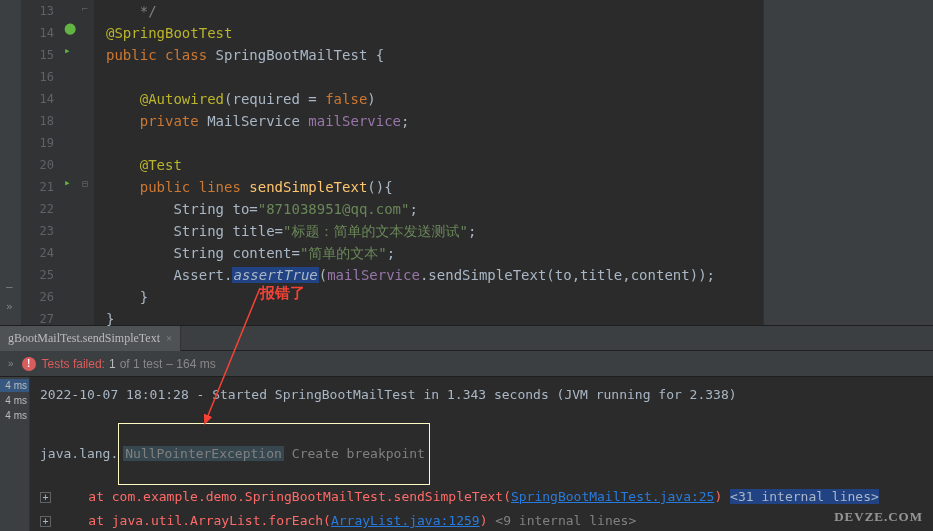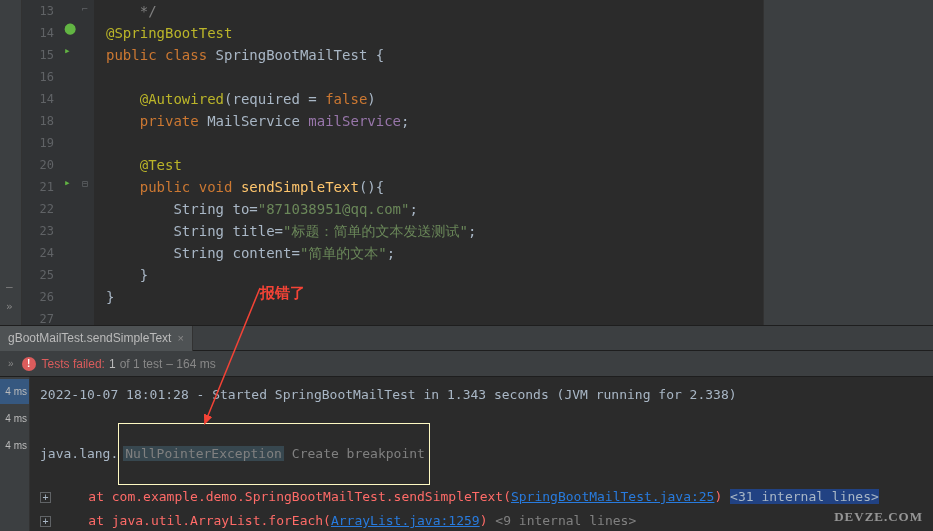--- a/index.html
+++ b/index.html
@@ -93,21 +93,21 @@
       align-items: center;
     }
     .tab {
       background: #4e5254;
       height: 25px;
       padding: 0 8px;
       display: flex;
       align-items: center;
       color: #bbbbbb;
       font-size: 12px;
-      font-family: Liberation Sans, sans-serif;
+      font-family: Liberation Serif, serif;
       border-right: 1px solid #323232;
     }
     .tab-close { margin-left: 6px; color: #888; font-size: 11px; }
     .toolbar {
       height: 26px;
       background: #3c3f41;
       display: flex;
       align-items: center;
       padding: 0 8px;
       font-family: -apple-system, 'Segoe UI', sans-serif;
@@ -129,21 +129,21 @@
       background: #3c3f41;
       border-right: 1px solid #323232;
       font-size: 9px;
       color: #888;
       font-family: -apple-system, sans-serif;
     }
     .ms-badge {
       background: #365880;
       color: #bbb;
       font-size: 10px;
-      padding: 7px 2px;
+      padding: 1px 2px;
       margin: 2px 0;
       text-align: right;
     }
     .console {
       flex: 1;
       padding: 6px 10px;
       font-size: 13px;
       line-height: 24px;
       position: relative;
     }
@@ -233,24 +233,25 @@
   </div>
   <div class="code-area">
     <div class="code-line">    <span class="comment">*/</span></div>
     <div class="code-line"><span class="anno">@SpringBootTest</span></div>
     <div class="code-line"><span class="kw">public</span> <span class="kw">class</span> <span class="type">SpringBootMailTest</span> {</div>
     <div class="code-line"></div>
     <div class="code-line">    <span class="anno">@Autowired</span>(<span class="ident">required</span> = <span class="false-kw">false</span>)</div>
     <div class="code-line">    <span class="kw">private</span> <span class="type">MailService</span> <span class="purple">mailService</span>;</div>
     <div class="code-line"></div>
     <div class="code-line">    <span class="anno">@Test</span></div>
-    <div class="code-line">    <span class="kw">public</span> <span class="kw">void</span> <span class="method">sendSimpleText</span>(){</div>
+    <div class="code-line">    <span class="kw">public</span> <span class="kw">lines</span> <span class="method">sendSimpleText</span>(){</div>
     <div class="code-line">        <span class="type">String</span> <span class="ident">to</span>=<span class="str">"871038951@qq.com"</span>;</div>
     <div class="code-line">        <span class="type">String</span> <span class="ident">title</span>=<span class="str">"标题：简单的文本发送测试"</span>;</div>
     <div class="code-line">        <span class="type">String</span> <span class="ident">content</span>=<span class="str">"简单的文本"</span>;</div>
+    <div class="code-line">        <span class="ident">Assert</span>.<span class="hl-method" style="font-style:italic;">assertTrue</span>(<span class="purple">mailService</span>.<span class="ident">sendSimpleText</span>(<span>to</span>,<span>title</span>,<span>content</span>));</div>
     <div class="code-line">    }</div>
     <div class="code-line">}</div>
   </div>
   <div class="right-strip"></div>
 </div>
 
 <div class="red-annotation" style="left:260px; top:284px;">报错了</div>
 <svg class="arrow-svg" style="left:195px; top:280px;" width="75" height="150">
   <defs>
       <marker id="ah" markerWidth="10" markerHeight="10" refX="2" refY="3" orient="auto">

